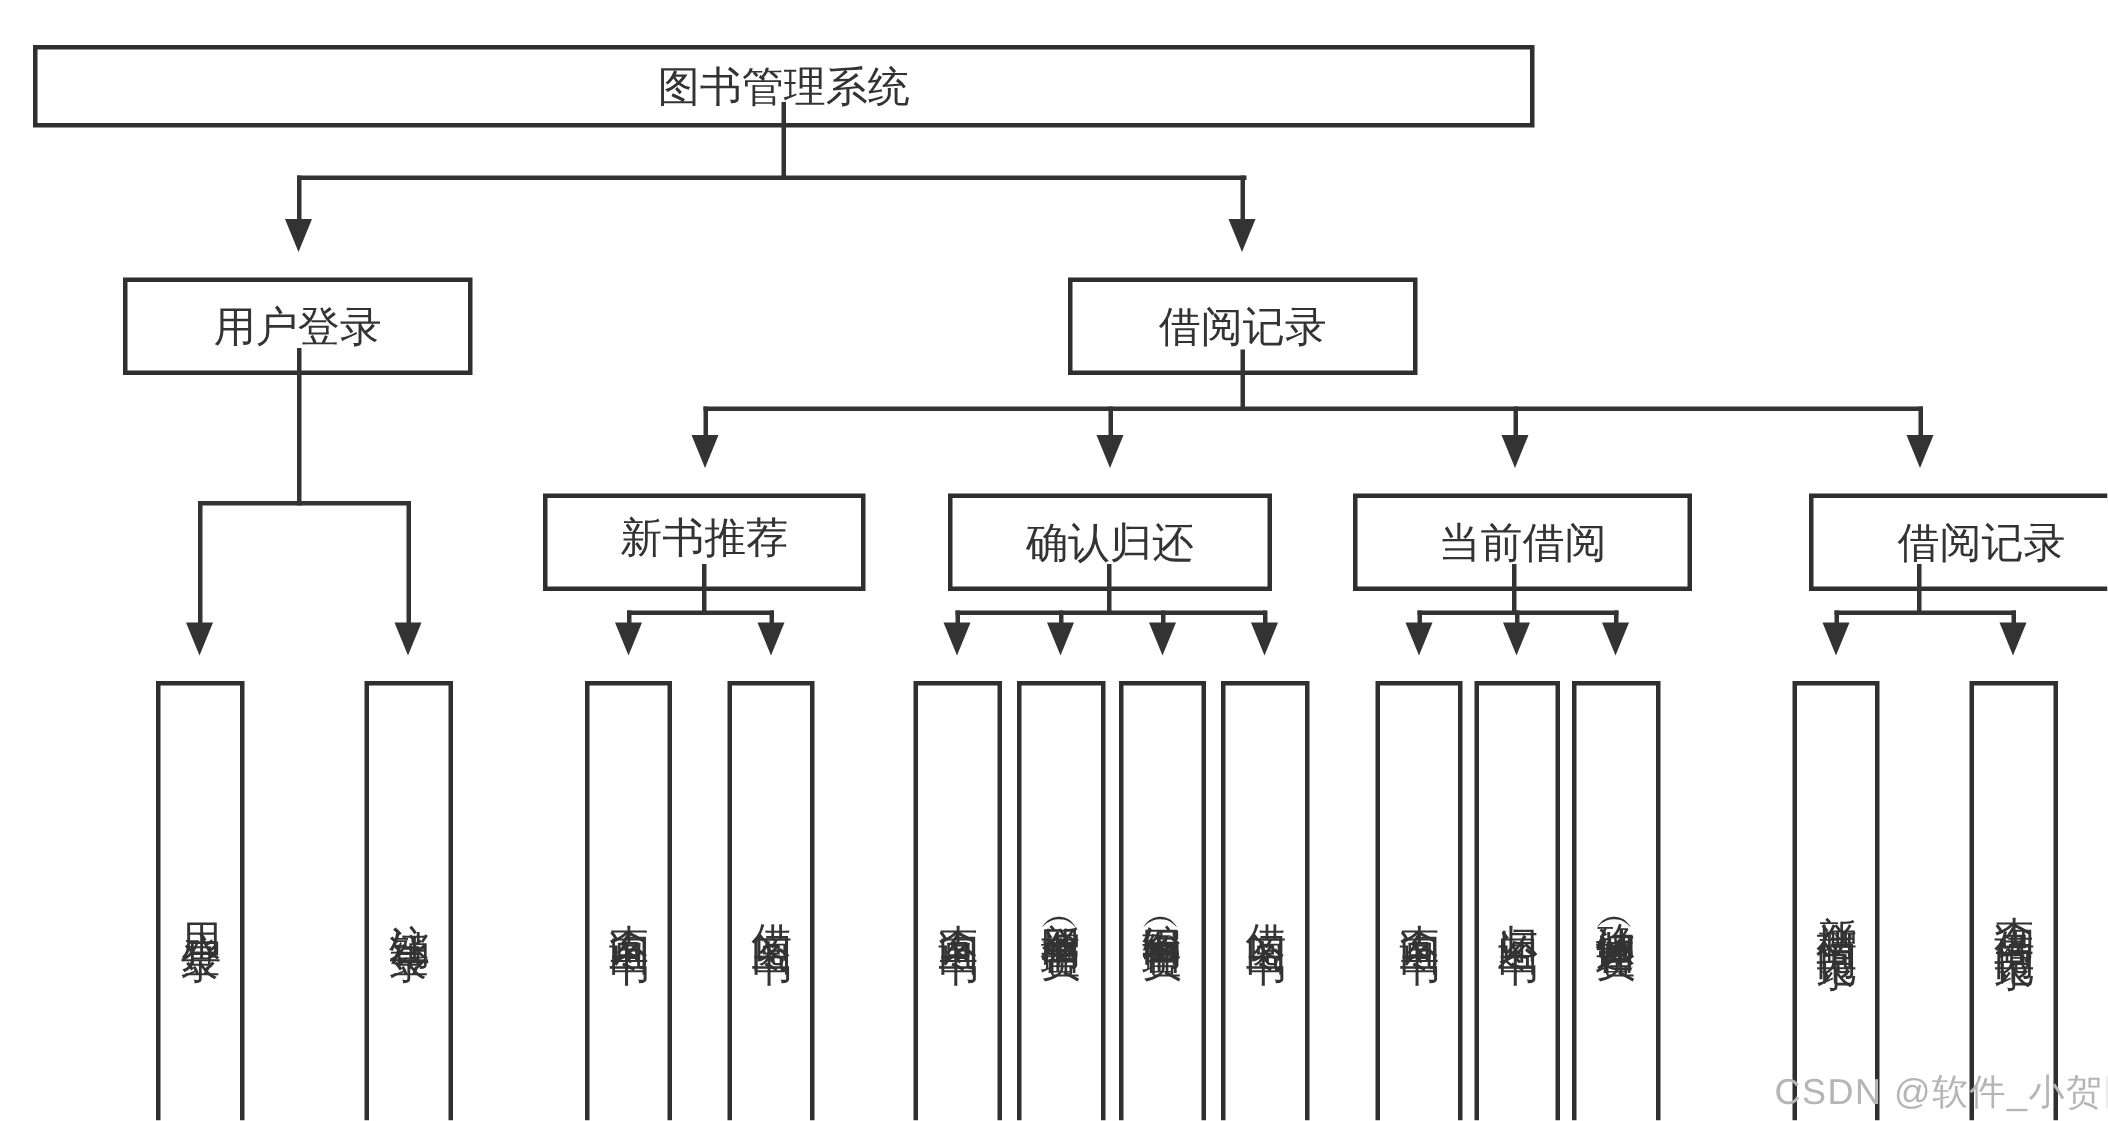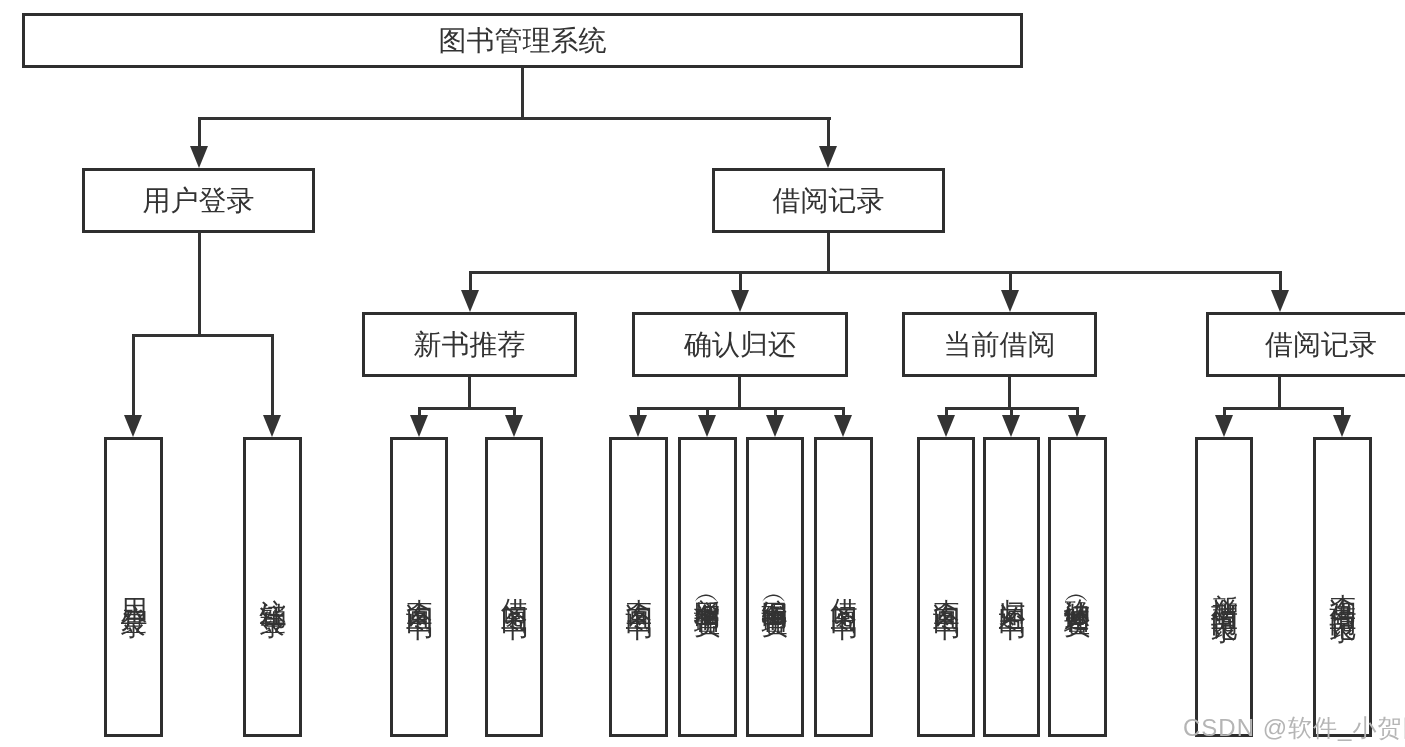--- a/index.html
+++ b/index.html
@@ -13,20 +13,21 @@
   .box{
     position:absolute;
     box-sizing:border-box;
     border:3px solid var(--border,#2f2f2f);
     background:#ffffff;
     display:flex;align-items:center;justify-content:center;
     color:var(--text,#333333);
     font-size:28px;
     line-height:1;
     white-space:nowrap;
+    margin-top:17px;
   }
   .leaf{font-size:27px;}
   .vtext{
     writing-mode:vertical-rl;
     text-orientation:mixed;
     letter-spacing:5px;
     white-space:nowrap;
   }
   .vtext.long{letter-spacing:2px;font-size:26px;}
   .hline,.vline{position:absolute;background:var(--line,#333333);}
@@ -79,27 +80,27 @@
   <div class="hline" style="left:469px;top:271px;width:813px;height:3px;"></div>
   <div class="vline" style="left:469px;top:271px;width:3px;height:22px;"></div>
   <div class="vline" style="left:739px;top:271px;width:3px;height:22px;"></div>
   <div class="vline" style="left:1009px;top:271px;width:3px;height:22px;"></div>
   <div class="vline" style="left:1279px;top:271px;width:3px;height:22px;"></div>
   <div class="arrow" style="left:461px;top:290px;"></div>
   <div class="arrow" style="left:731px;top:290px;"></div>
   <div class="arrow" style="left:1001px;top:290px;"></div>
   <div class="arrow" style="left:1271px;top:290px;"></div>
 
-  <div class="box" style="left:362px;top:312px;width:215px;height:65px;">
+  <div class="box" style="left:362px;top:312px;width:215px;height:65px;font-family:Liberation Mono, monospace;">
     <span>新书推荐</span>
   </div>
   <div class="box" style="left:632px;top:312px;width:216px;height:65px;">
     <span>确认归还</span>
   </div>
-  <div class="box" style="left:902px;top:312px;width:195px;height:65px;">
+  <div class="box" style="left:902px;top:312px;width:226px;height:65px;">
     <span>当前借阅</span>
   </div>
   <div class="box" style="left:1206px;top:312px;width:230px;height:65px;">
     <span>借阅记录</span>
   </div>
 
   <div class="vline" style="left:468px;top:376px;width:3px;height:34px;"></div>
   <div class="hline" style="left:418px;top:407px;width:98px;height:3px;"></div>
   <div class="vline" style="left:418px;top:407px;width:3px;height:11px;"></div>
   <div class="vline" style="left:513px;top:407px;width:3px;height:11px;"></div>

